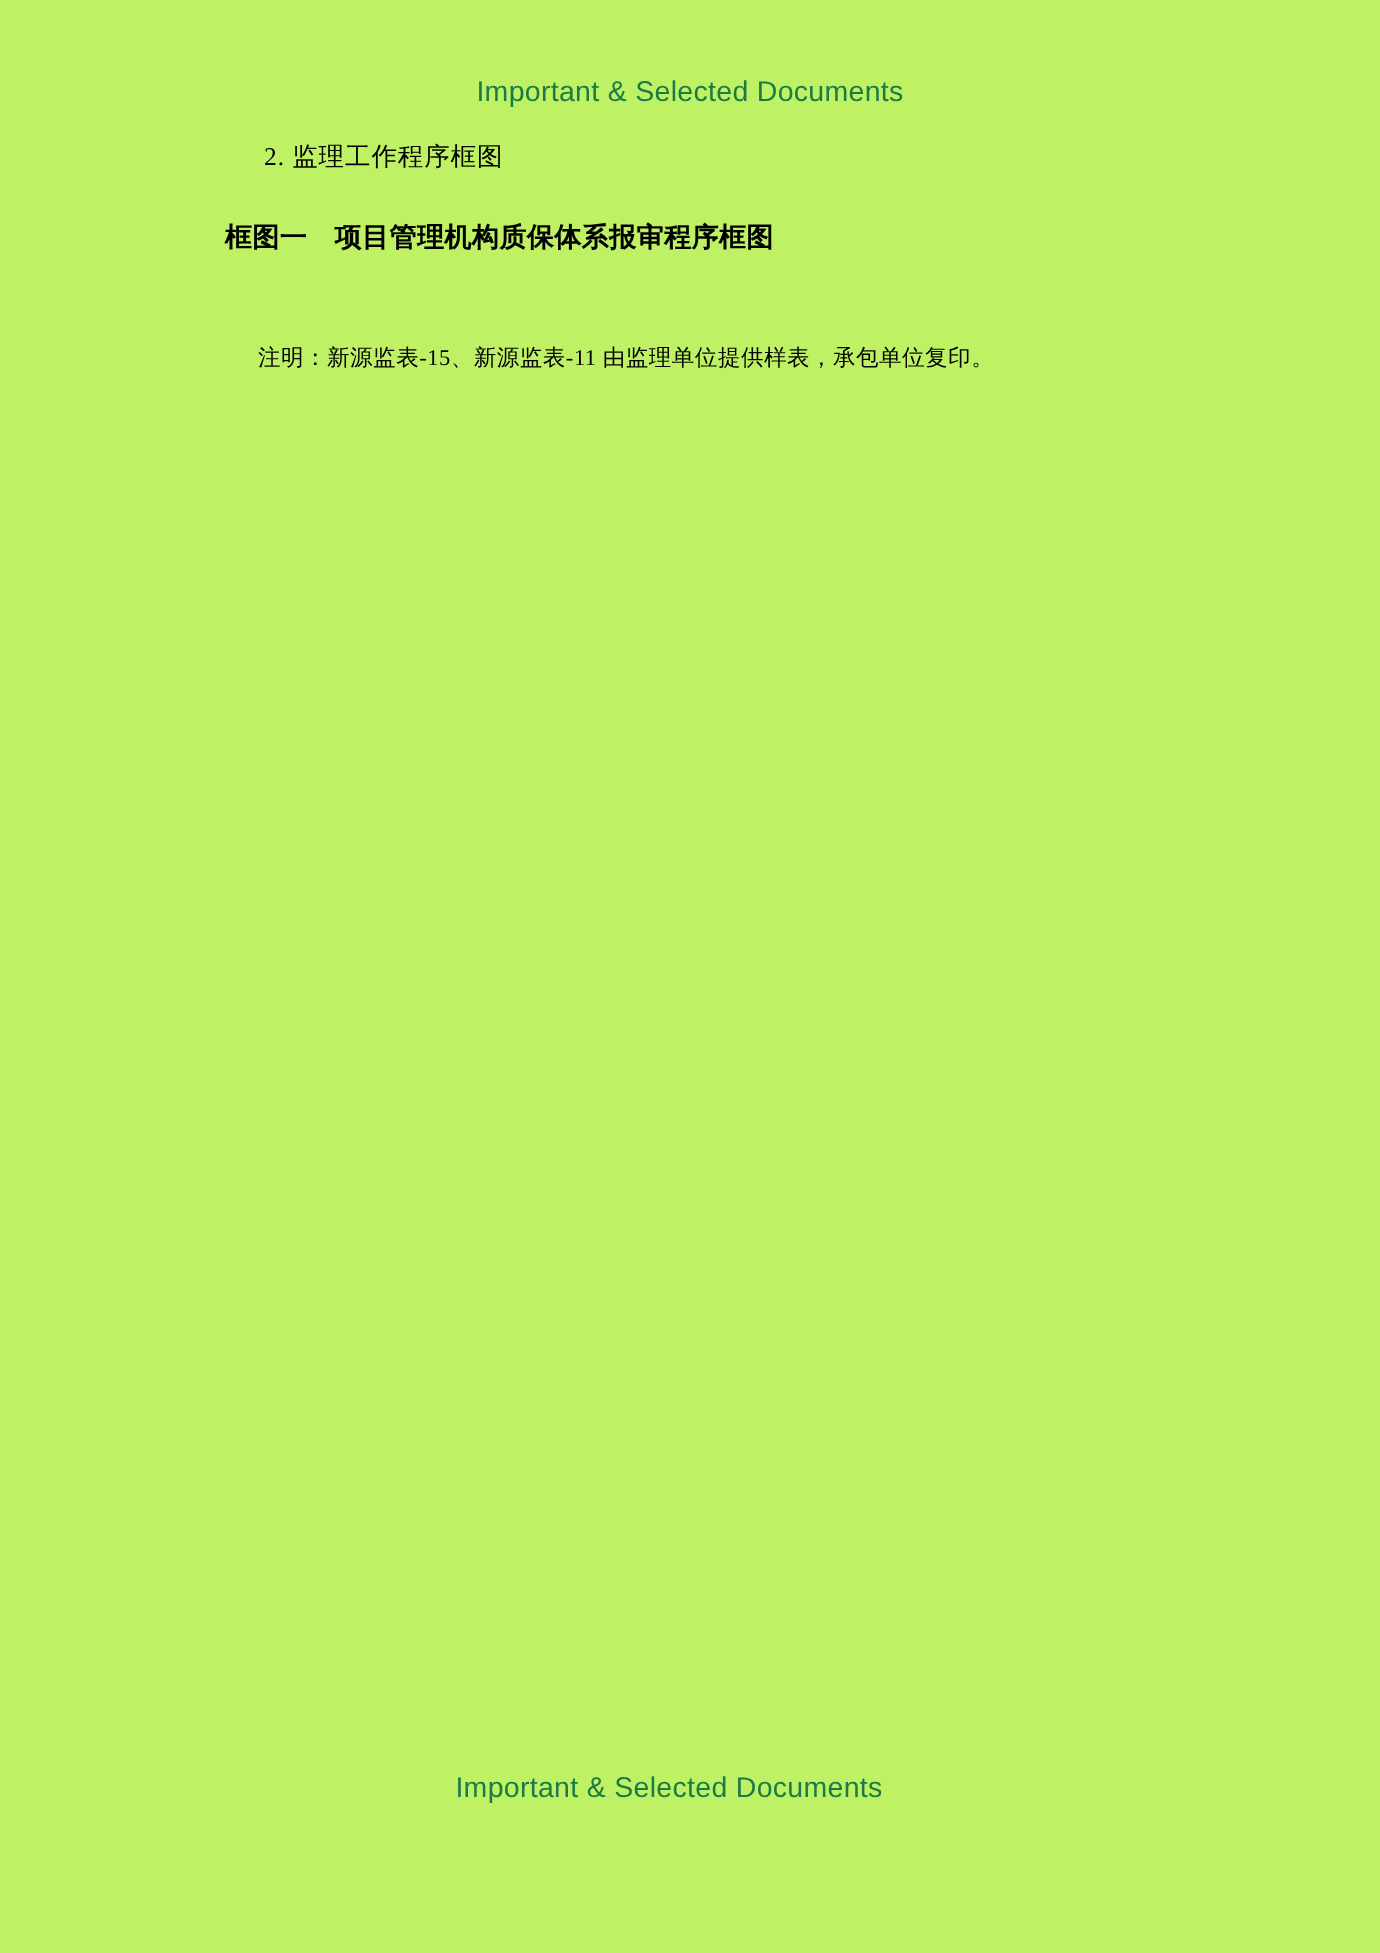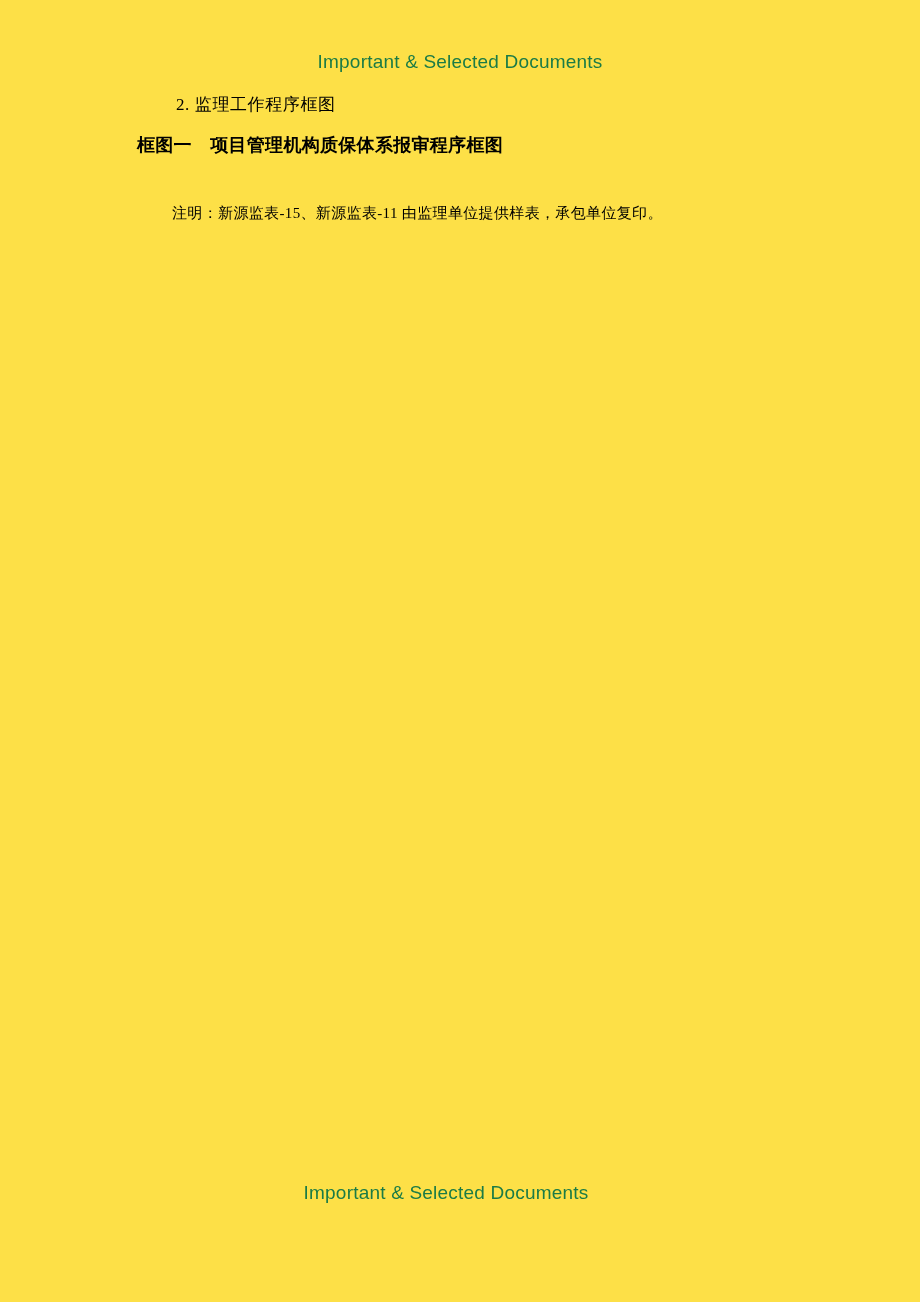--- a/index.html
+++ b/index.html
@@ -13,21 +13,21 @@
     position: relative;
     overflow: hidden;
     font-family: "Liberation Serif", "DejaVu Serif", serif;
     color: #000000;
     -webkit-font-smoothing: antialiased;
   }
 
   .page {
     position: absolute;
     inset: 0;
-    background: #fde047;
+    background: #bef264;
   }
 
   
   .doc-header {
     position: absolute;
     top: 50px;
     left: 0;
     width: 920px;
     text-align: center;
   }
@@ -55,21 +55,21 @@
     font-family: "Liberation Serif", "DejaVu Serif", serif;
     font-size: 17px;
     line-height: 26px;
     font-weight: normal;
     color: #000000;
     white-space: nowrap;
     letter-spacing: 0.6px;
   }
 
   .chart-title {
-    margin: 4px;
+    margin: 17px;
     padding: 9px 0 0 133px;
     font-family: "Liberation Sans", "DejaVu Sans", sans-serif;
     font-size: 18px;
     line-height: 28px;
     font-weight: bold;
     color: #000000;
     white-space: nowrap;
     letter-spacing: 0.3px;
   }
 

